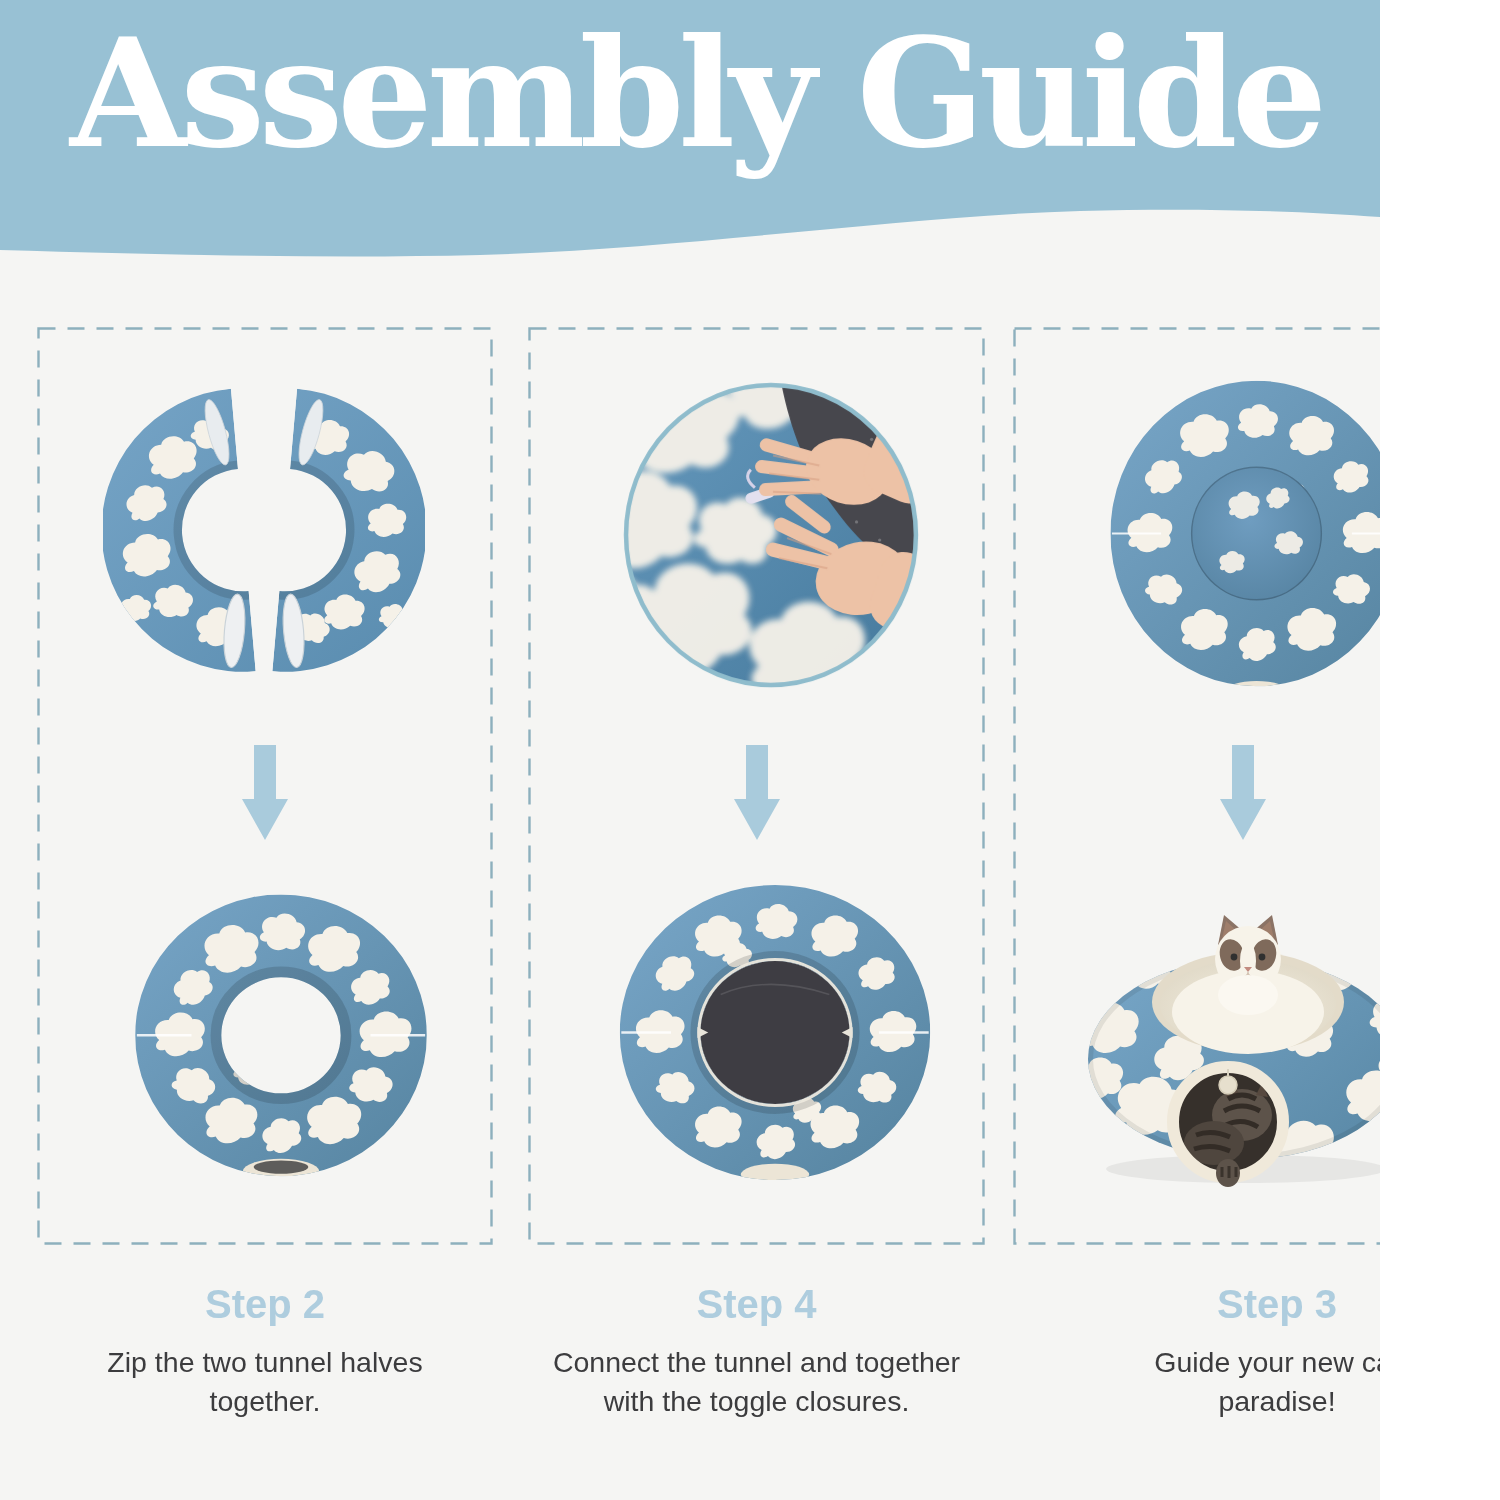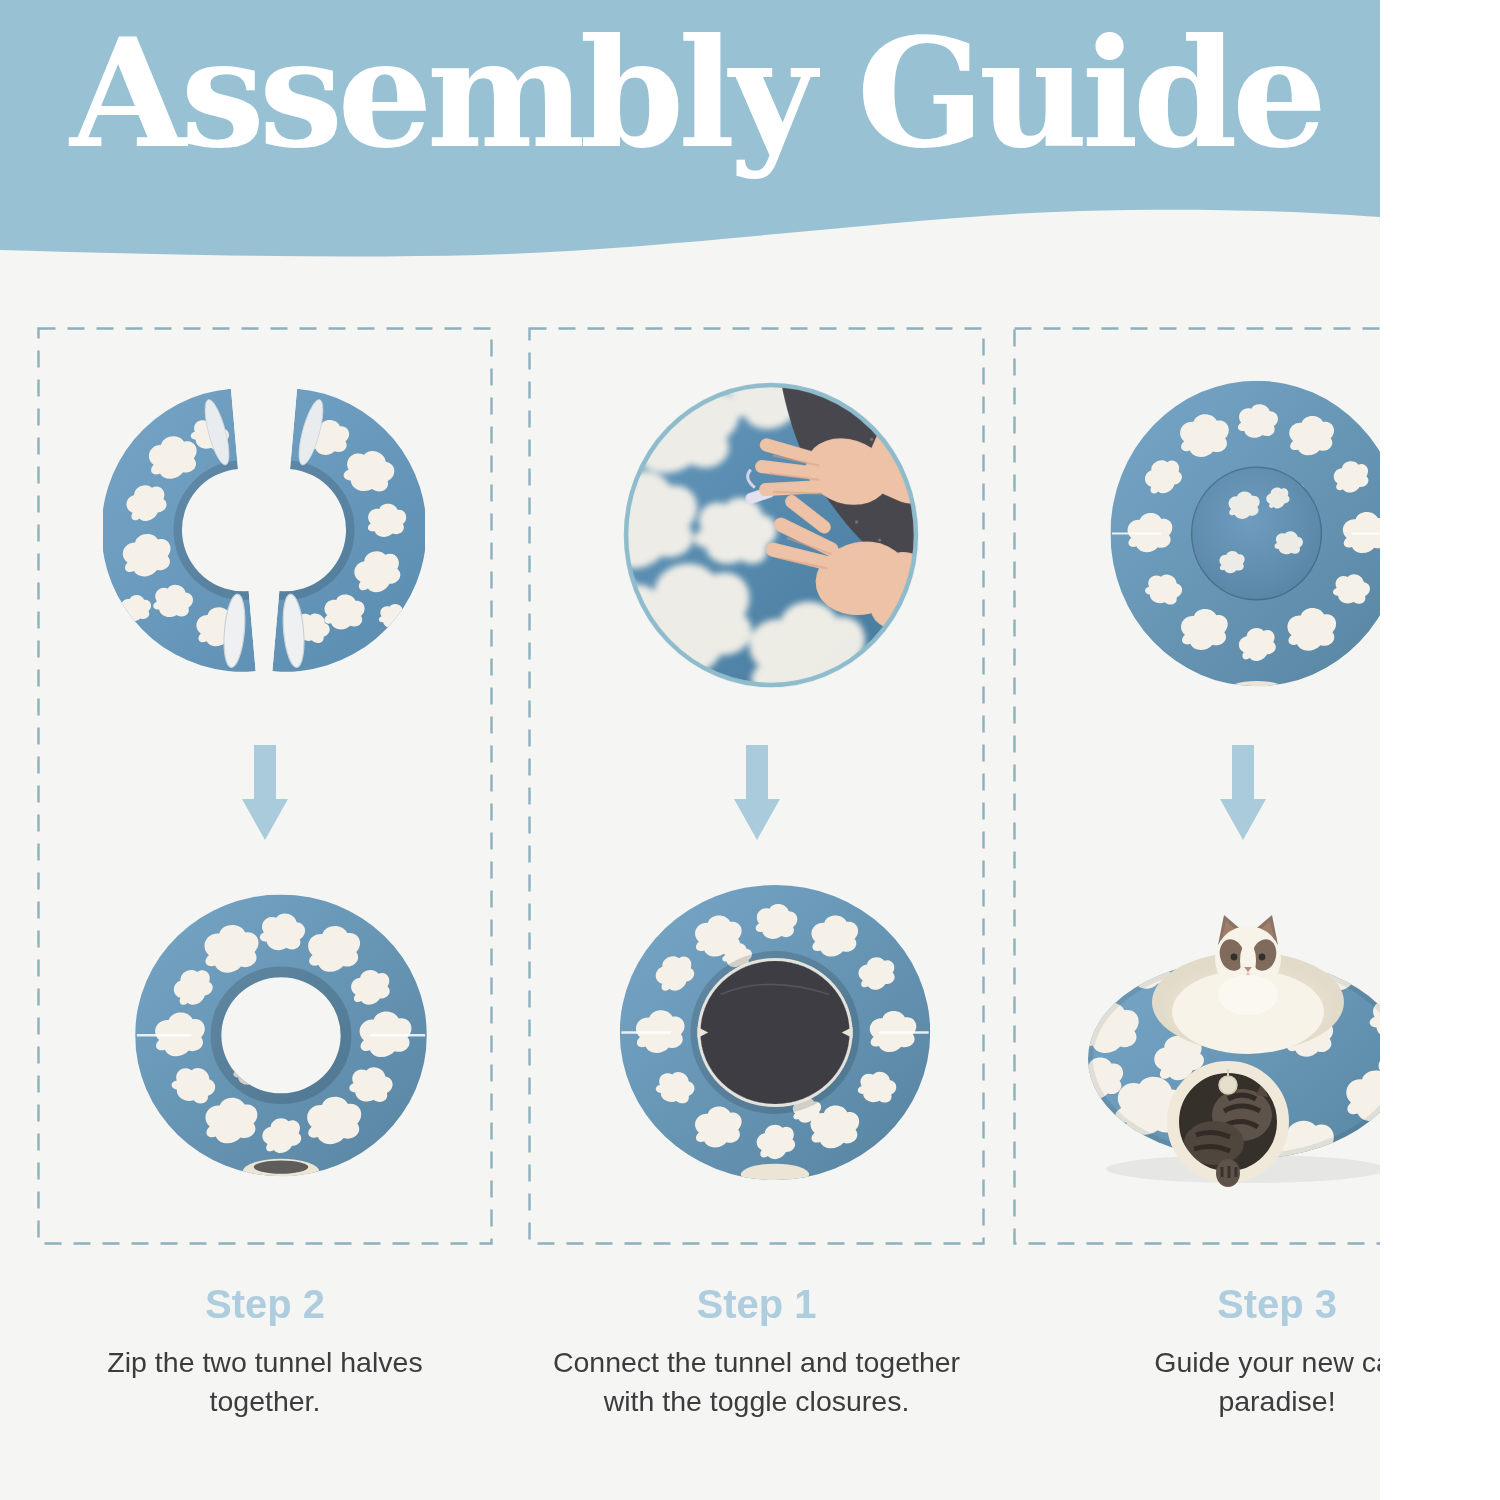--- a/index.html
+++ b/index.html
@@ -379,21 +379,21 @@
       </g>
     </svg>
   </section>
 
   <div class="caption" style="left:37px;width:456px;">
     <h2 class="step-title">Step 2</h2>
     <p class="step-desc">Zip the two tunnel halves
 together.</p>
   </div>
   <div class="caption" style="left:528px;width:457px;">
-    <h2 class="step-title">Step 1</h2>
+    <h2 class="step-title">Step 4</h2>
     <p class="step-desc">Connect the tunnel and together
 with the toggle closures.</p>
   </div>
   <div class="caption" style="left:1047px;width:460px;">
     <h2 class="step-title">Step 3</h2>
     <p class="step-desc">Guide your new cat
 paradise!</p>
   </div>
 
 </div>

